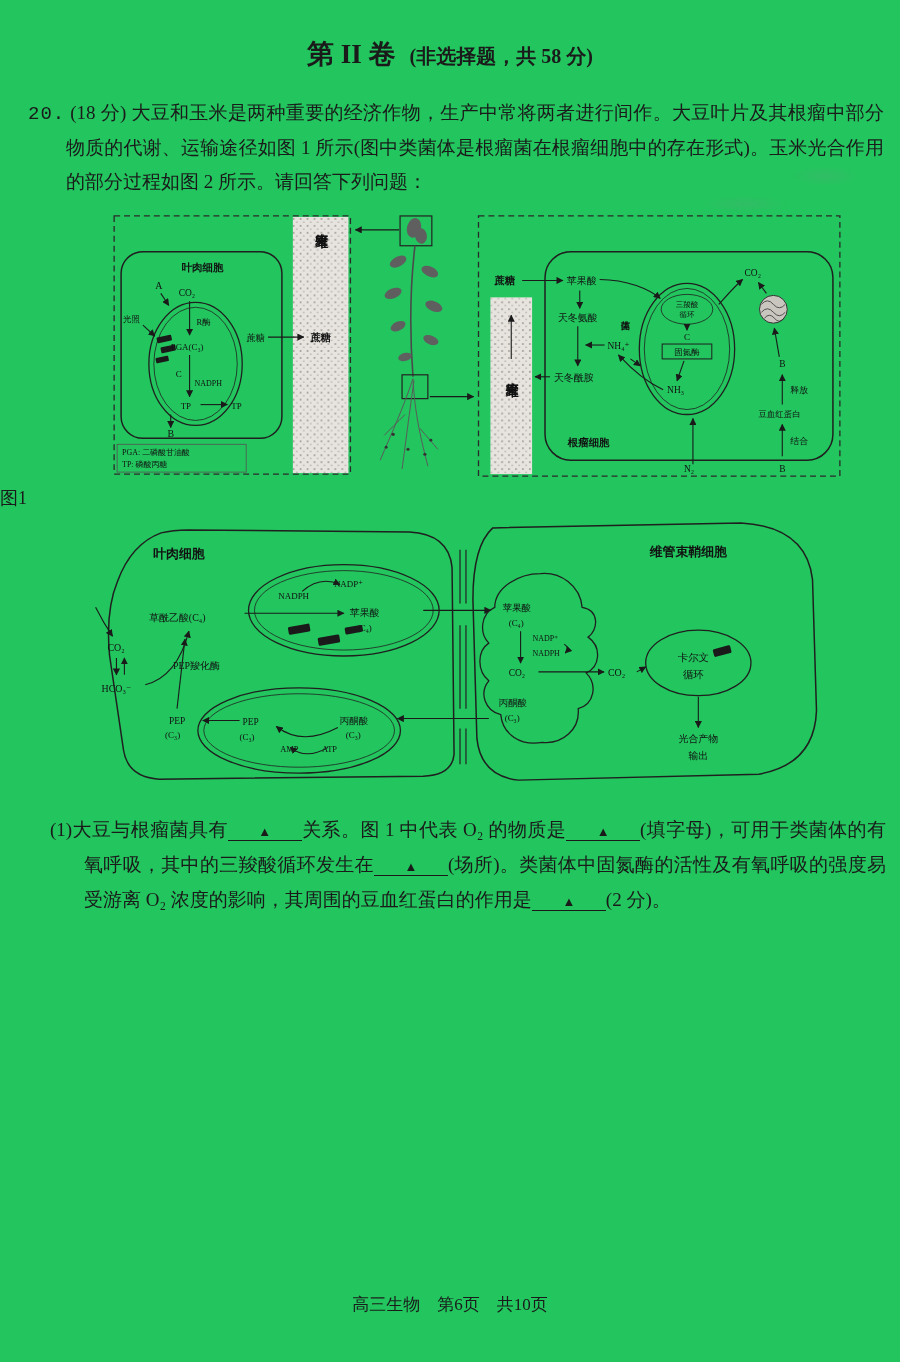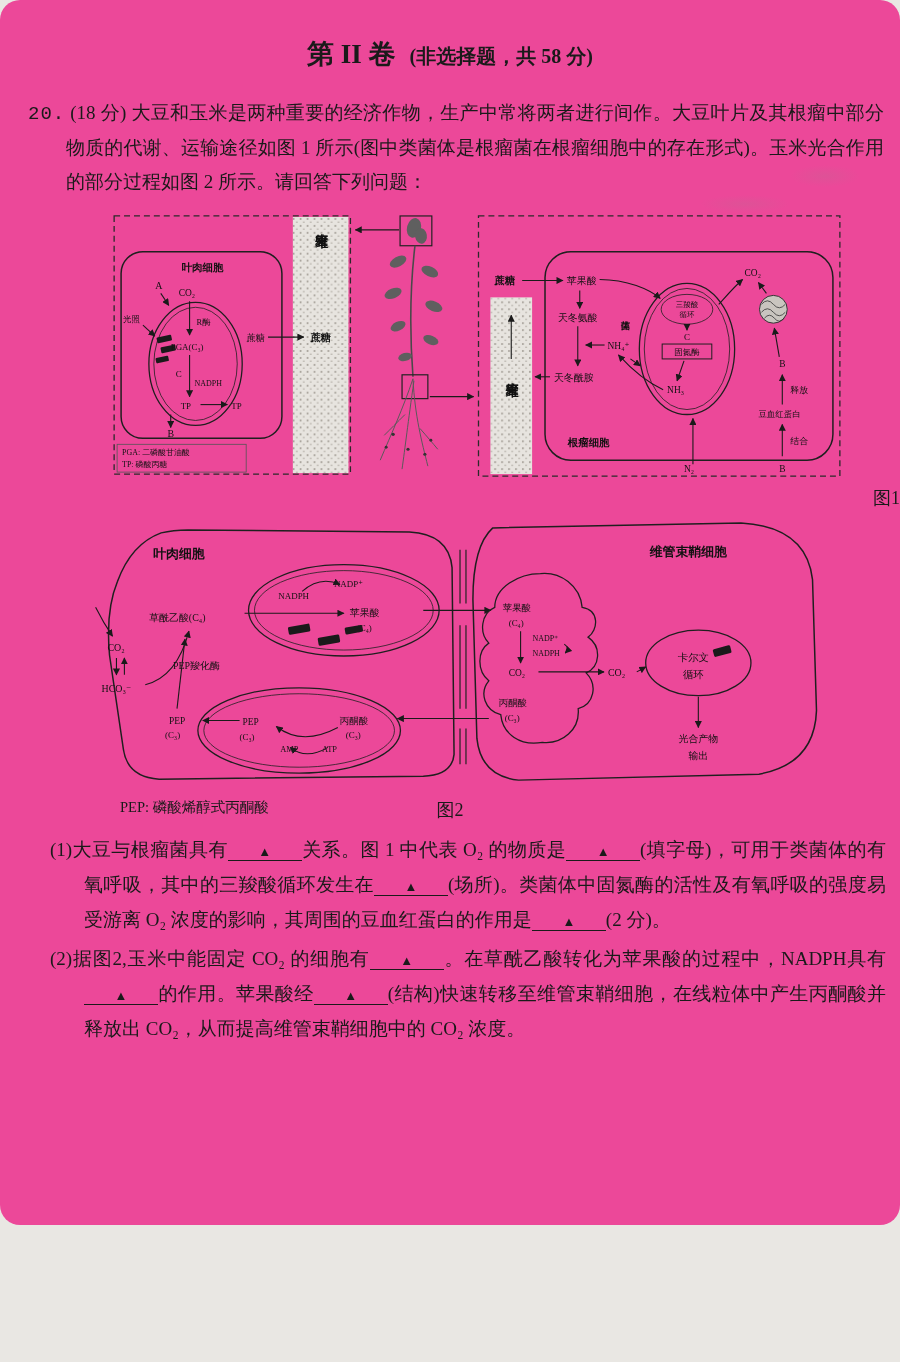--- a/index.html
+++ b/index.html
@@ -1,39 +1,38 @@
 <!DOCTYPE html>
 <html><head>
 <meta charset="utf-8">
 <style>
   html,body { margin:0; padding:0; background:#e9e7e3; }
   .sheet {
-    position:relative; width:900px; height:1225px; margin:0 auto;
-    background:#ec4899; color:#1a1a1a; overflow:hidden;
+    position:relative; width:900px; height:1362px; margin:0 auto;
+    background:#22c55e; color:#1a1a1a; overflow:hidden;
     font-family:"Liberation Serif","DejaVu Serif",serif;
-    border-radius:20px;
   }
   .title { text-align:center; margin:36px 0 0 0; }
   .title .main { font-size:27px; font-weight:bold; }
   .title .sub  { font-size:20px; font-weight:bold; margin-left:10px; }
 
   .intro {
     margin:24px 16px 4px 28px; font-size:19px; line-height:1.8;
     text-align:justify; padding-left:38px; text-indent:-38px;
   }
   .qnum { letter-spacing:1px;font-family:Liberation Mono, monospace; }
 
   .figwrap1 { margin:10px 0 0 110px; }
   .figwrap2 { margin:2px 0 0 92px; }
-  .figcap { text-align:right; font-size:18px; margin:0 0 6px 0; }
+  .figcap { text-align:left; font-size:18px; margin:0 0 6px 0; }
   .fig2footer { position:relative; height:26px; margin-bottom:8px; }
   .fig2footer .pep-note { position:absolute; left:120px; top:0; font-size:14.5px; }
   .fig2footer .cap { display:block; text-align:center; font-size:18px; }
 
-  .qblock { margin-top:1px; }
+  .qblock { margin-top:14px; }
   .qitem {
     margin:0 14px 4px 22px; font-size:19px; line-height:1.85;
     text-align:justify; padding-left:62px; text-indent:-34px;
   }
   .blank {
     display:inline-block; min-width:58px; text-align:center;
     border-bottom:1.6px solid #1a1a1a; padding:0 8px; line-height:1.05;
     text-indent:0;
   }
   .blank .tri { font-size:13px; }
@@ -291,25 +290,21 @@
       <ellipse class="shape" cx="609" cy="148" rx="53" ry="33"></ellipse>
       <text x="604" y="146" font-size="10.5" text-anchor="middle">卡尔文</text>
       <text x="604" y="163" font-size="10.5" text-anchor="middle">循环</text>
       <rect x="624" y="132" width="18" height="8" rx="1.5" transform="rotate(-15 633 136)" fill="#1a1a1a"></rect>
       <line class="ln" x1="609" y1="182" x2="609" y2="213" marker-end="url(#ar2)"></line>
       <text x="609" y="228" font-size="10" text-anchor="middle">光合产物</text>
       <text x="609" y="245" font-size="10" text-anchor="middle">输出</text>
     </g>
   </svg>
   </div>
-  <div class="fig2footer">
-    <span class="pep-note">PEP: 磷酸烯醇式丙酮酸</span>
-    <span class="cap">图2</span>
-  </div>
 
   <div class="qblock">
     <p class="qitem"><span>(1)大豆与根瘤菌具有</span><span class="blank"><span class="tri">▲</span></span><span>关系。图 1 中代表 O₂ 的物质是</span><span class="blank"><span class="tri">▲</span></span><span>(填字母)，可用于类菌体的有氧呼吸，其中的三羧酸循环发生在</span><span class="blank"><span class="tri">▲</span></span><span>(场所)。类菌体中固氮酶的活性及有氧呼吸的强度易受游离 O₂ 浓度的影响，其周围的豆血红蛋白的作用是</span><span class="blank"><span class="tri">▲</span></span><span>(2 分)。</span></p>
 
-    <p class="qitem"><span>(2)据图2,玉米中能固定 CO₂ 的细胞有</span><span class="blank"><span class="tri">▲</span></span><span>。在草酰乙酸转化为苹果酸的过程中，NADPH具有</span><span class="blank"><span class="tri">▲</span></span><span>的作用。苹果酸经</span><span class="blank"><span class="tri">▲</span></span><span>(结构)快速转移至维管束鞘细胞，在线粒体中产生丙酮酸并释放出 CO₂，从而提高维管束鞘细胞中的 CO₂ 浓度。</span></p>
 
   </div>
 
+  <div class="footer">高三生物　第6页　共10页</div>
 </div>
 
 </body></html>

